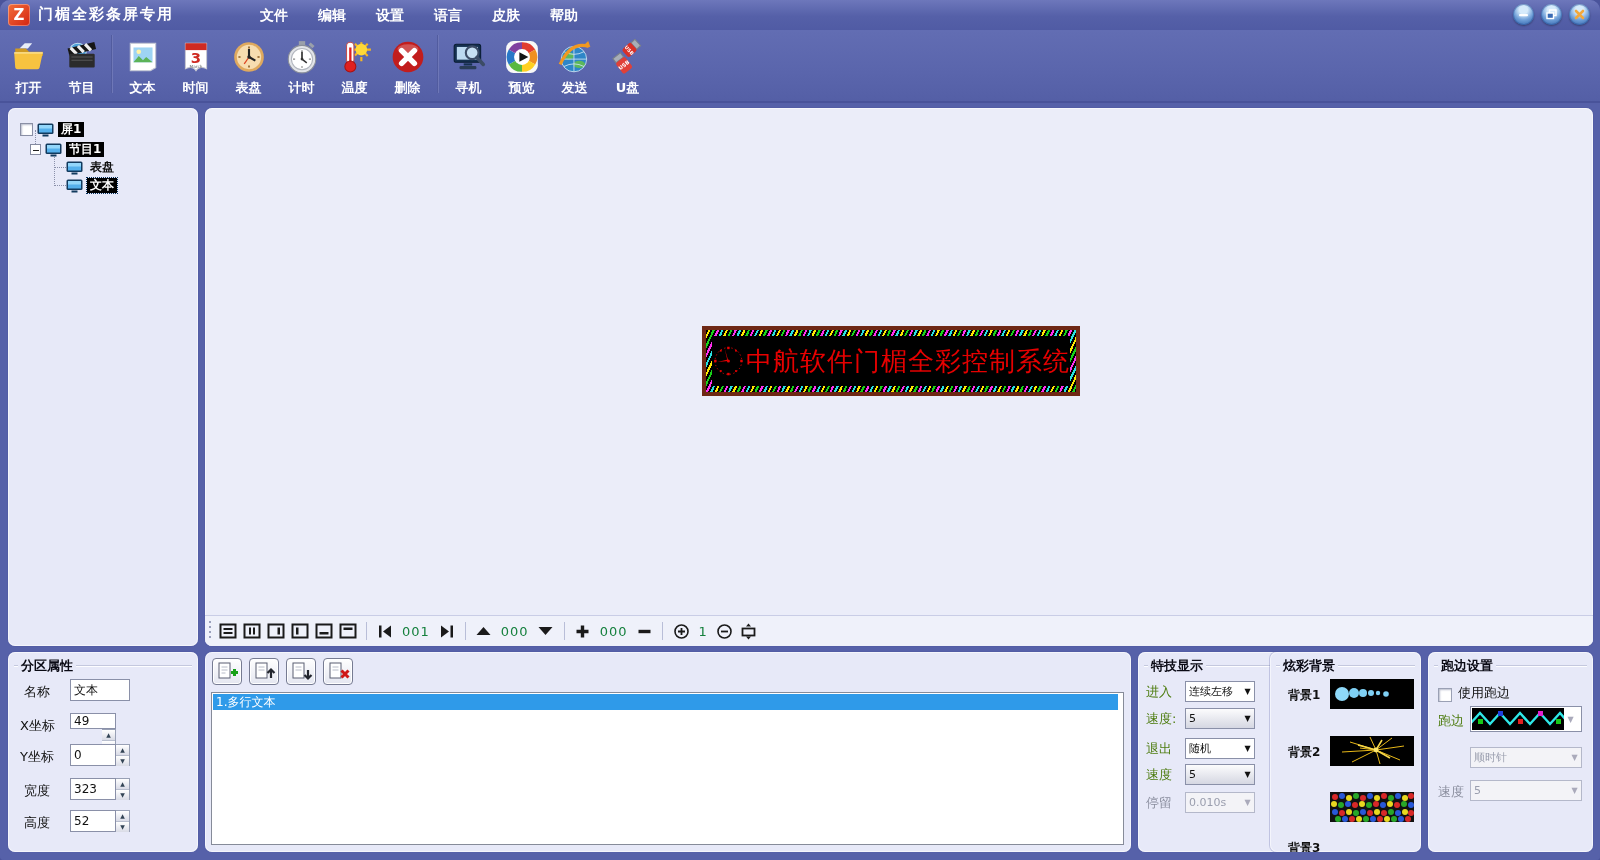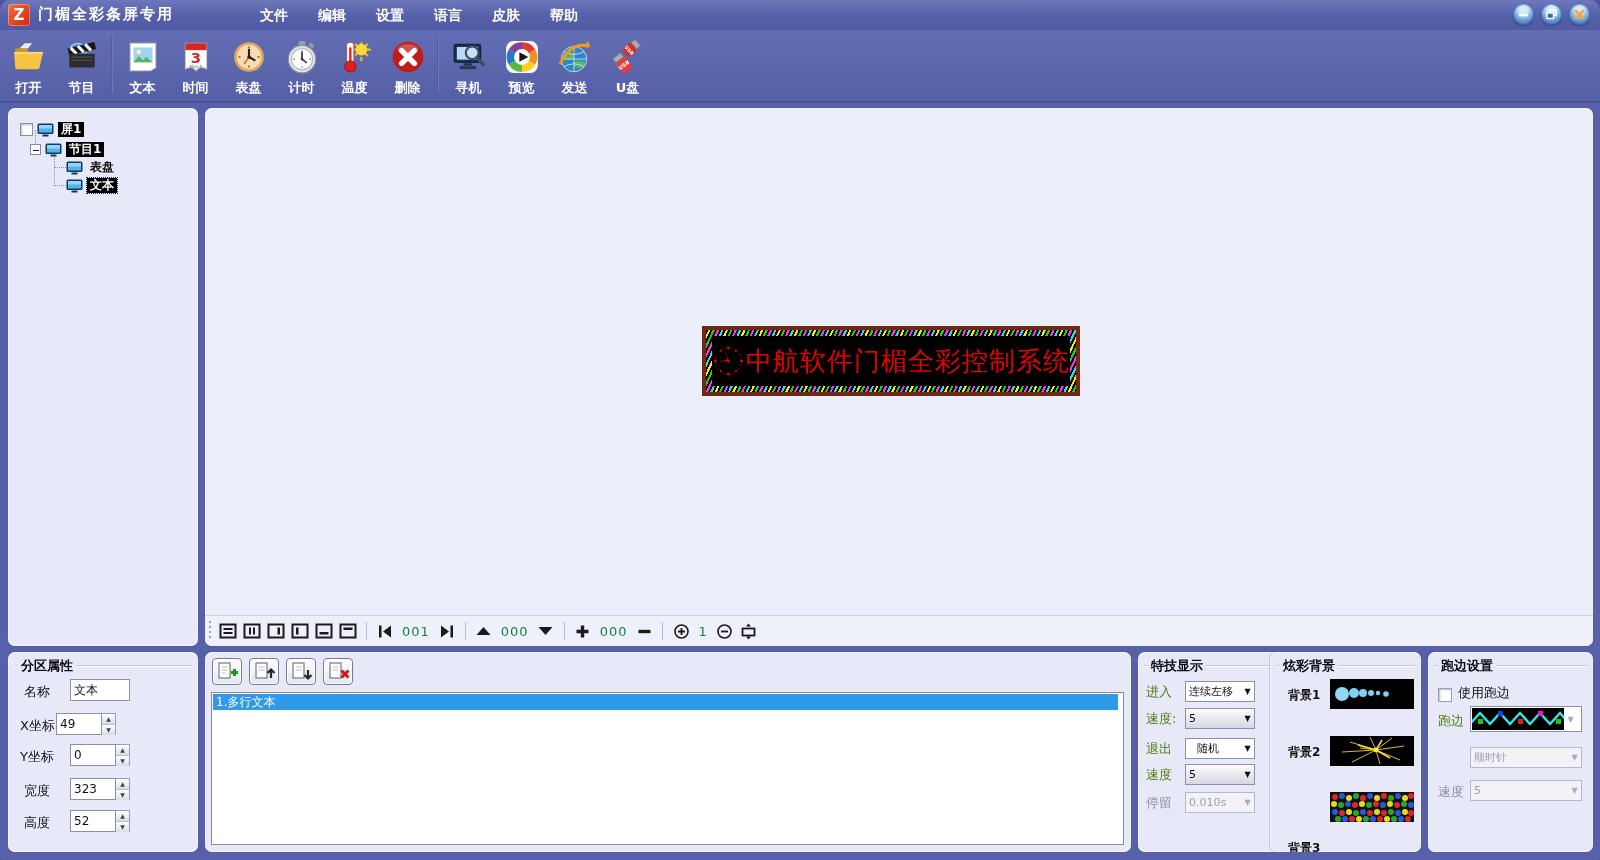--- a/index.html
+++ b/index.html
@@ -510,21 +510,21 @@
     <div class="p-title">分区属性</div>
 
     <div class="f-row" style="left:16px; top:27px;">
         <span class="f-label">名称</span>
       </div>
     <input class="f-input" style="position: absolute; left: 62px; top: 27px; width: 60px;" value="文本">
 
     <div class="f-row" style="left:12px; top:61px;">
         <span class="f-label">X坐标</span>
       </div>
-    <div class="f-row" style="left:48px; top:61px;">
+    <div class="f-row" style="left:62px; top:61px;flex-direction:column;">
       <input class="f-input" style="width: 46px;" value="49">
       <span class="spin">
           <span>▲</span>
           <span>▼</span>
         </span>
     </div>
 
     <div class="f-row" style="left:12px; top:92px;">
         <span class="f-label">Y坐标</span>
       </div>
@@ -605,21 +605,21 @@
       <span class="combo-arrow">▼</span>
     </div>
 
     <span class="fx-label" style="top:58px;">速度:</span>
     <div class="combo silver" style="position:absolute; left:47px; top:56px; width:70px;">
       <span class="combo-text">5</span>
       <span class="combo-arrow">▼</span>
     </div>
 
     <span class="fx-label" style="top:88px;">退出</span>
-    <div class="combo" style="position:absolute; left:47px; top:86px; width:70px;padding-left:8px;">
+    <div class="combo" style="position:absolute; left:47px; top:86px; width:70px;">
       <span class="combo-text">随机</span>
       <span class="combo-arrow">▼</span>
     </div>
 
     <span class="fx-label" style="top:114px;">速度</span>
     <div class="combo silver" style="position:absolute; left:47px; top:112px; width:70px;">
       <span class="combo-text">5</span>
       <span class="combo-arrow">▼</span>
     </div>
 

